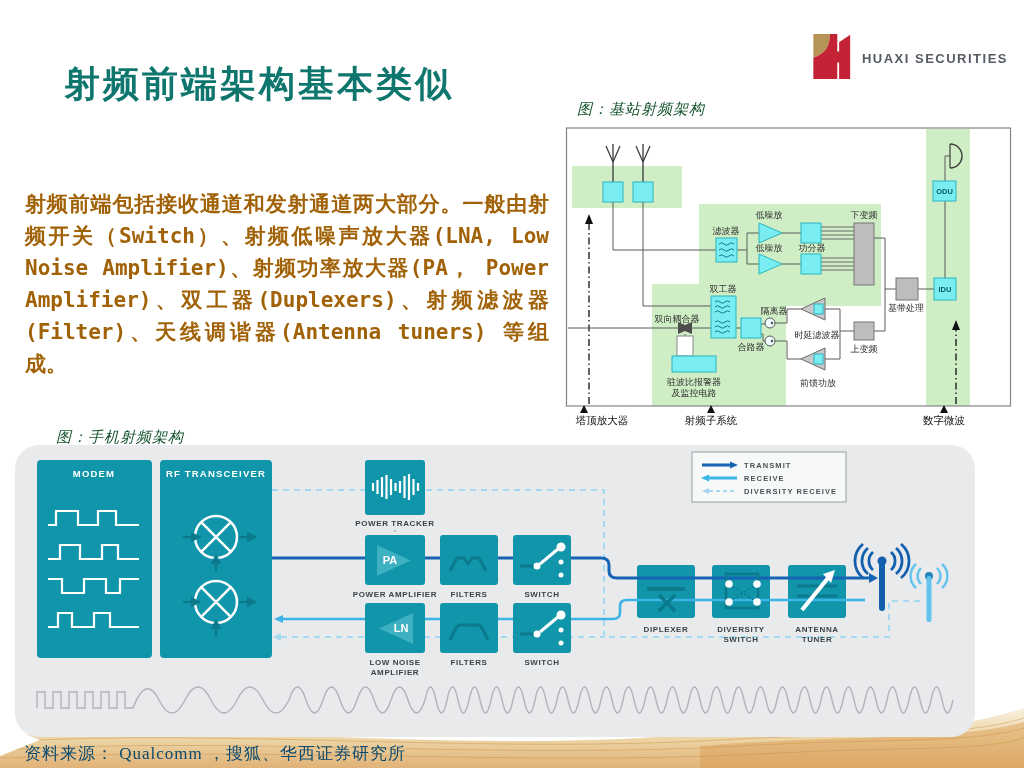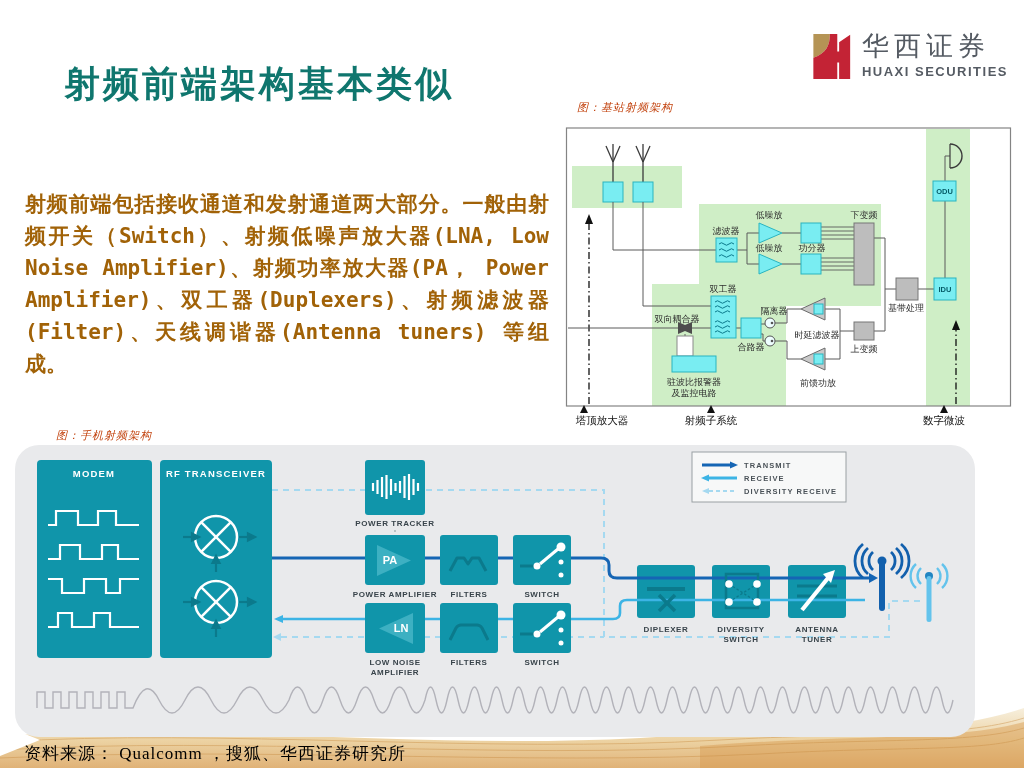--- a/index.html
+++ b/index.html
@@ -7,27 +7,27 @@
          font-family:"Liberation Sans",sans-serif;}
   .title{position:absolute;left:64px;top:60px;font-family:"Liberation Serif",serif;
          font-size:36px;font-weight:800;letter-spacing:3px;color:#0f766e;}
   .logo{position:absolute;top:30px;right:16px;display:flex;align-items:center;gap:10px;}
   .logo-cn{font-size:27px;letter-spacing:5px;color:#555b63;font-weight:500;line-height:1;}
   .logo-en{font-size:13px;font-weight:700;letter-spacing:1.5px;color:#555b63;margin-top:4px;}
   .body-text{position:absolute;left:25px;top:168px;width:524px;font-size:21px;line-height:1.52;
          font-weight:700;color:#a16207;text-align:justify;
          font-family:"DejaVu Sans Mono","Liberation Mono",sans-serif;}
   .fig-caption{position:absolute;font-family:"Liberation Serif",serif;font-style:italic;
-         font-size:11px;color:#c2410c;letter-spacing:1px;}
+         font-size:15px;color:#14532d;letter-spacing:1px;}
   #cap-base{left:577px;top:100px;}
   #cap-phone{left:56px;top:428px;}
   #fig-base{position:absolute;left:565px;top:126px;}
   #fig-phone{position:absolute;left:15px;top:445px;z-index:2;}
   .footer{position:absolute;left:24px;top:742px;z-index:4;font-family:"Liberation Serif",serif;
-         font-size:17px;color:#000000;letter-spacing:1px;}
+         font-size:17px;color:#0c4a6e;letter-spacing:1px;}
   .deco{position:absolute;left:0;bottom:0;z-index:1;}
   
   .bs-t{font:9px "Liberation Sans",sans-serif;fill:#2e2e2e;text-anchor:middle;}
   .bs-axis{font:10.5px "Liberation Sans",sans-serif;fill:#111;text-anchor:middle;}
   .bs-box-t{font:700 7.5px "Liberation Sans",sans-serif;fill:#045a66;text-anchor:middle;}
   .cyanbox{fill:#79edf2;stroke:#2ab4bf;stroke-width:1;}
   .graybox{fill:#bdbdbd;stroke:#767676;stroke-width:1;}
   .wire{stroke:#5a5a5a;stroke-width:1;fill:none;}
   .greenz{fill:#cfeec6;}
   .dashdot{stroke:#111;stroke-width:1.3;fill:none;stroke-dasharray:7 3 1.5 3;}
@@ -45,21 +45,20 @@
 <div id="slide">
 
   <div class="title">射频前端架构基本类似</div>
 
   <div class="logo">
     <svg width="46" height="52" viewBox="0 0 50 54">
       <path d="M8,3 L26,3 C26,15 22,24 8,29 Z" fill="#b59455"></path>
       <path d="M8,29 C22,24 26,15 26,3 L34,3 L34,22 L36,22 L36,12 L48,4 L48,52 L36,52 L36,34 L34,34 L34,52 L8,52 Z" fill="#c32335"></path>
     </svg>
     <div>
-      <div class="logo-cn">华西证券</div>
       <div class="logo-en">HUAXI SECURITIES</div>
     </div>
   </div>
 
   <p class="body-text">射频前端包括接收通道和发射通道两大部分。一般由射频开关（Switch）、射频低噪声放大器(LNA, Low Noise Amplifier)、射频功率放大器(PA， Power Amplifier)、双工器(Duplexers)、射频滤波器(Filter)、天线调谐器(Antenna tuners) 等组成。</p>
 
   <div id="cap-base" class="fig-caption">图：基站射频架构</div>
   <div id="cap-phone" class="fig-caption">图：手机射频架构</div>
 
   <svg id="fig-base" width="447" height="302" viewBox="0 0 447 302">

